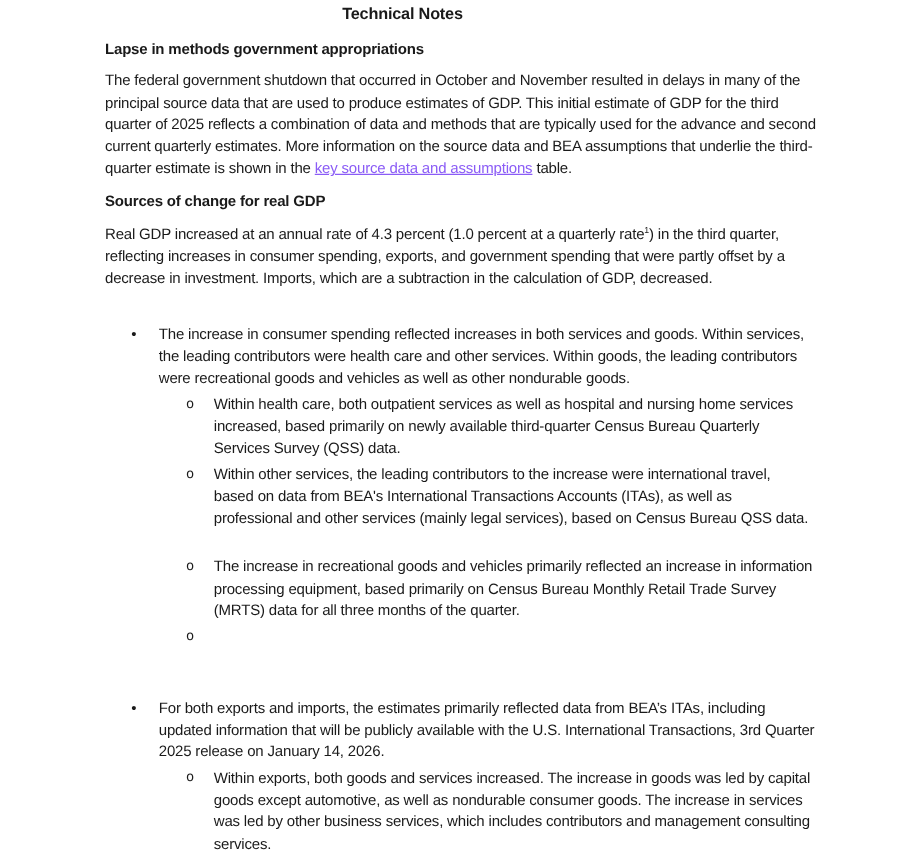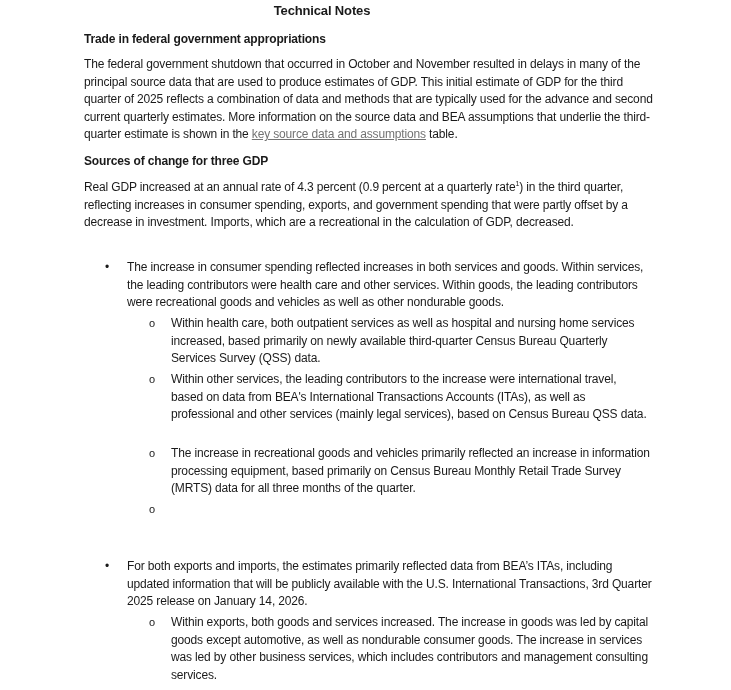--- a/index.html
+++ b/index.html
@@ -14,21 +14,21 @@
   .title {
     position: absolute; left: 0; top: 2px; width: 644px; text-align: center;
     font-weight: bold; font-size: 13px; line-height: 18px;
   }
   .heading {
     position: absolute; left: 84px; font-weight: bold; font-size: 12px; line-height: 18px;
   }
   .para {
     position: absolute; left: 84px; width: 570px; line-height: 17.6px; margin: 0;
   }
-  .para a { color: #737373; }
+  .para a { color: #8b5cf6; }
   sup { font-size: 7px; line-height: 0; vertical-align: super; }
   .bullet {
     position: absolute; left: 127px; width: 530px; line-height: 17.6px; margin: 0;
   }
   .bullet .marker {
     position: absolute; left: -22px; top: 0; font-size: 12px;
   }
   .sub {
     position: absolute; left: 171px; width: 480px; line-height: 17.6px; margin: 0;
   }
@@ -36,30 +36,30 @@
     position: absolute; left: -22px; top: 0; font-size: 11px;
   }
 </style>
 </head>
 <body>
 
 <div class="page">
 
   <div class="title">Technical Notes</div>
 
-  <div class="heading" style="top:30px;">Trade in federal government appropriations</div>
+  <div class="heading" style="top:30px;">Lapse in methods government appropriations</div>
 
   <p class="para" style="top:56px;">
     <span>The federal government shutdown that occurred in October and November resulted in delays in many of the principal source data that are used to produce estimates of GDP. This initial estimate of GDP for the third quarter of 2025 reflects a combination of data and methods that are typically used for the advance and second current quarterly estimates. More information on the source data and BEA assumptions that underlie the third-quarter estimate is shown in the </span><a href="#">key source data and assumptions</a><span> table.</span>
   </p>
 
-  <div class="heading" style="top:152px;">Sources of change for three GDP</div>
+  <div class="heading" style="top:152px;">Sources of change for real GDP</div>
 
   <p class="para" style="top:179px;">
-    <span>Real GDP increased at an annual rate of 4.3 percent (0.9 percent at a quarterly rate</span><sup>1</sup><span>) in the third quarter, reflecting increases in consumer spending, exports, and government spending that were partly offset by a decrease in investment. Imports, which are a recreational in the calculation of GDP, decreased.</span>
+    <span>Real GDP increased at an annual rate of 4.3 percent (1.0 percent at a quarterly rate</span><sup>1</sup><span>) in the third quarter, reflecting increases in consumer spending, exports, and government spending that were partly offset by a decrease in investment. Imports, which are a subtraction in the calculation of GDP, decreased.</span>
   </p>
 
   <p class="bullet" style="top:259px;">
     <span class="marker">•</span>
     <span>The increase in consumer spending reflected increases in both services and goods. Within services, the leading contributors were health care and other services. Within goods, the leading contributors were recreational goods and vehicles as well as other nondurable goods.</span>
   </p>
 
   <p class="sub" style="top:315px;">
     <span class="marker">o</span>
     <span>Within health care, both outpatient services as well as hospital and nursing home services increased, based primarily on newly available third-quarter Census Bureau Quarterly Services Survey (QSS) data.</span>

